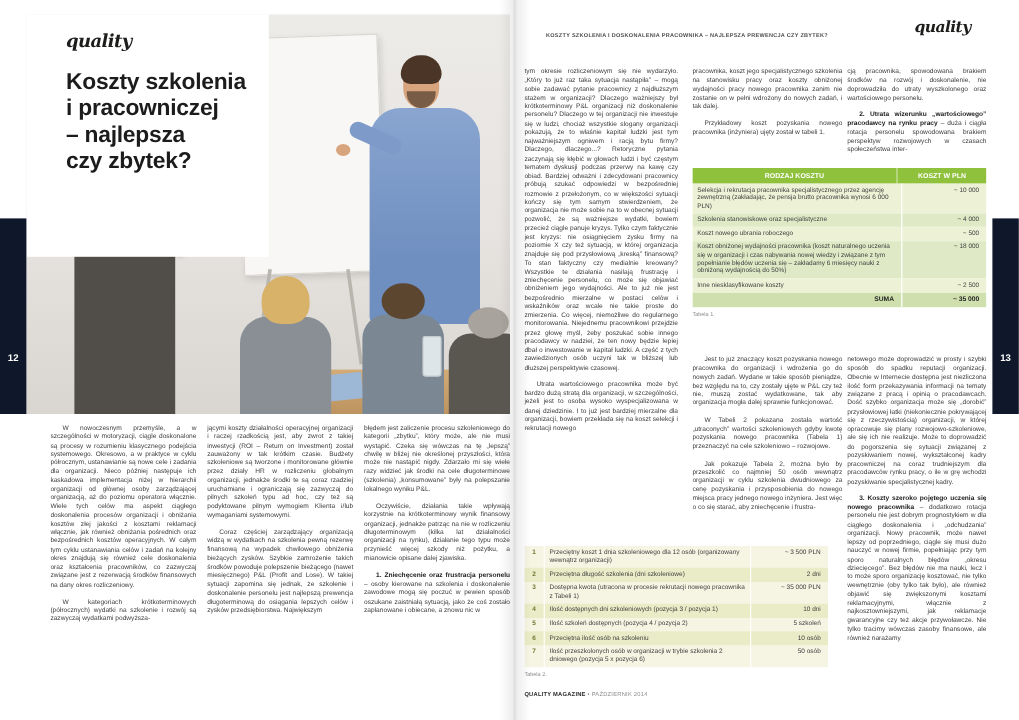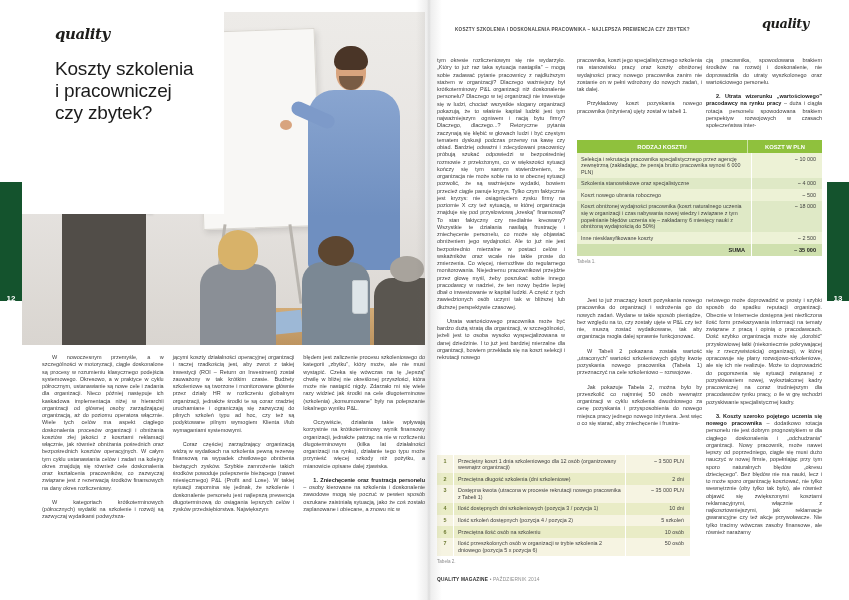--- a/index.html
+++ b/index.html
@@ -16,21 +16,21 @@
     background:linear-gradient(90deg,rgba(0,0,0,0) 0%,rgba(90,90,90,.10) 42%,rgba(70,70,70,.18) 50%,rgba(90,90,90,.10) 58%,rgba(0,0,0,0) 100%);
     z-index:40;
   }
 
   
   .logo{
     font-family:"DejaVu Serif", serif;font-style:italic;font-weight:bold;
     color:#1d1d1b;letter-spacing:-0.5px;
   }
   .tab{
-    position:absolute;width:22px;top:182px;height:119px;background:#14532d;z-index:30;
+    position:absolute;width:22px;top:182px;height:163px;background:#0f172a;z-index:30;
   }
   .tab .pnum{
     display:block;margin-top:112px;text-align:center;color:#ffffff;
     font-size:8px;font-weight:bold;
   }
   p{margin:0 0 7px 0;}
   .body-txt{
     font-size:5.5px;line-height:7.25px;color:#3c3c3c;text-align:justify;
   }
   .body-txt p.ind{text-indent:10px;}
@@ -71,21 +71,21 @@
   .ph-table{left:214px;top:296px;width:189px;height:37px;background:linear-gradient(180deg,#d2ab76 0%,#bd9460 100%);}
   .ph-pad{left:236px;top:300px;width:44px;height:22px;background:#9db8d6;transform:rotate(-6deg);}
   .ph-glass{left:330px;top:268px;width:14px;height:32px;background:rgba(240,246,248,.85);border:1px solid #c6cdd1;border-radius:2px 2px 3px 3px;}
 
   .headline-box{
     position:absolute;left:22px;top:12px;width:202px;height:202px;background:#ffffff;z-index:10;
     padding-left:33px;box-sizing:border-box;
   }
   .headline-box .logo{font-size:15px;margin-top:13px;}
   .headline{
-    margin-top:15px;font-size:19px;line-height:22px;font-weight:normal;color:#1c1c1c;letter-spacing:-0.2px;
+    margin-top:15px;font-size:19px;line-height:22px;font-weight:bold;color:#1c1c1c;letter-spacing:-0.2px;
   }
   .left-cols{
     position:absolute;left:42px;top:354px;width:383px;height:240px;
     display:flex;gap:9px;overflow:hidden;
   }
   .left-cols .col{flex:1;}
   .left-cols .col:first-child p:first-child{text-indent:10px;}
 
   
   .right-page{position:absolute;left:425px;top:0;width:424px;height:600px;}
@@ -158,20 +158,21 @@
       <div class="ph ph-a3-body"></div>
       <div class="ph ph-a3-hair"></div>
       <div class="ph ph-glass"></div>
     </div>
 
     <div class="headline-box">
       <div class="logo">quality</div>
       <h1 class="headline">
         <div>Koszty szkolenia</div>
         <div>i pracowniczej</div>
+        <div>– najlepsza</div>
         <div>czy zbytek?</div>
       </h1>
     </div>
 
     <div class="tab">
       <span class="pnum">12</span>
     </div>
 
     <div class="left-cols body-txt">
       <div class="col">

